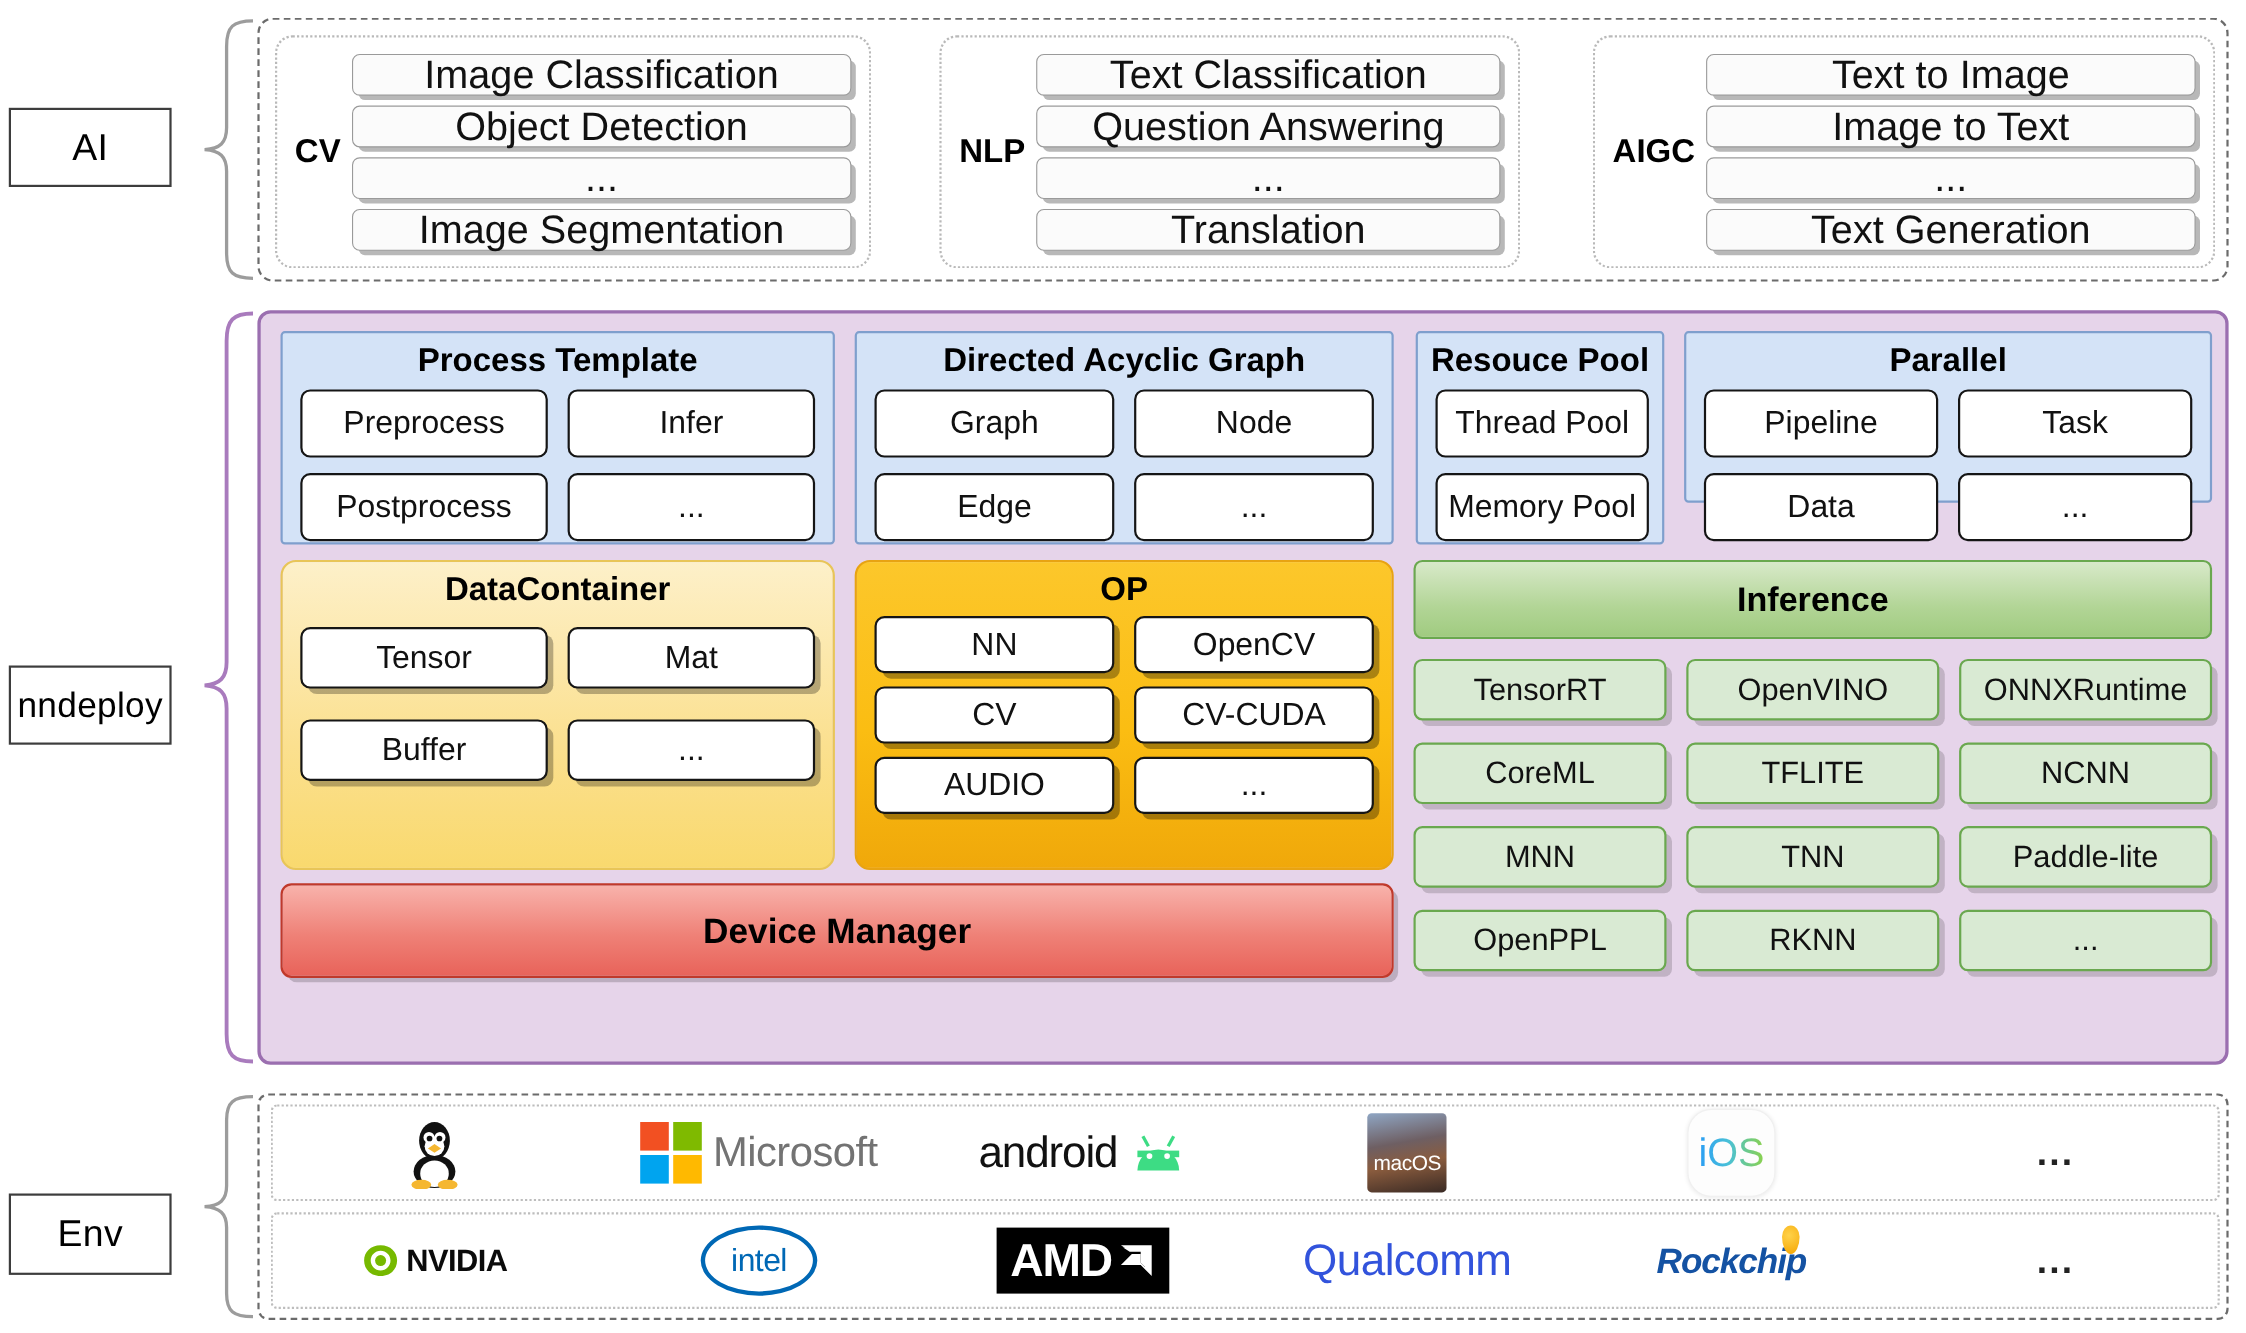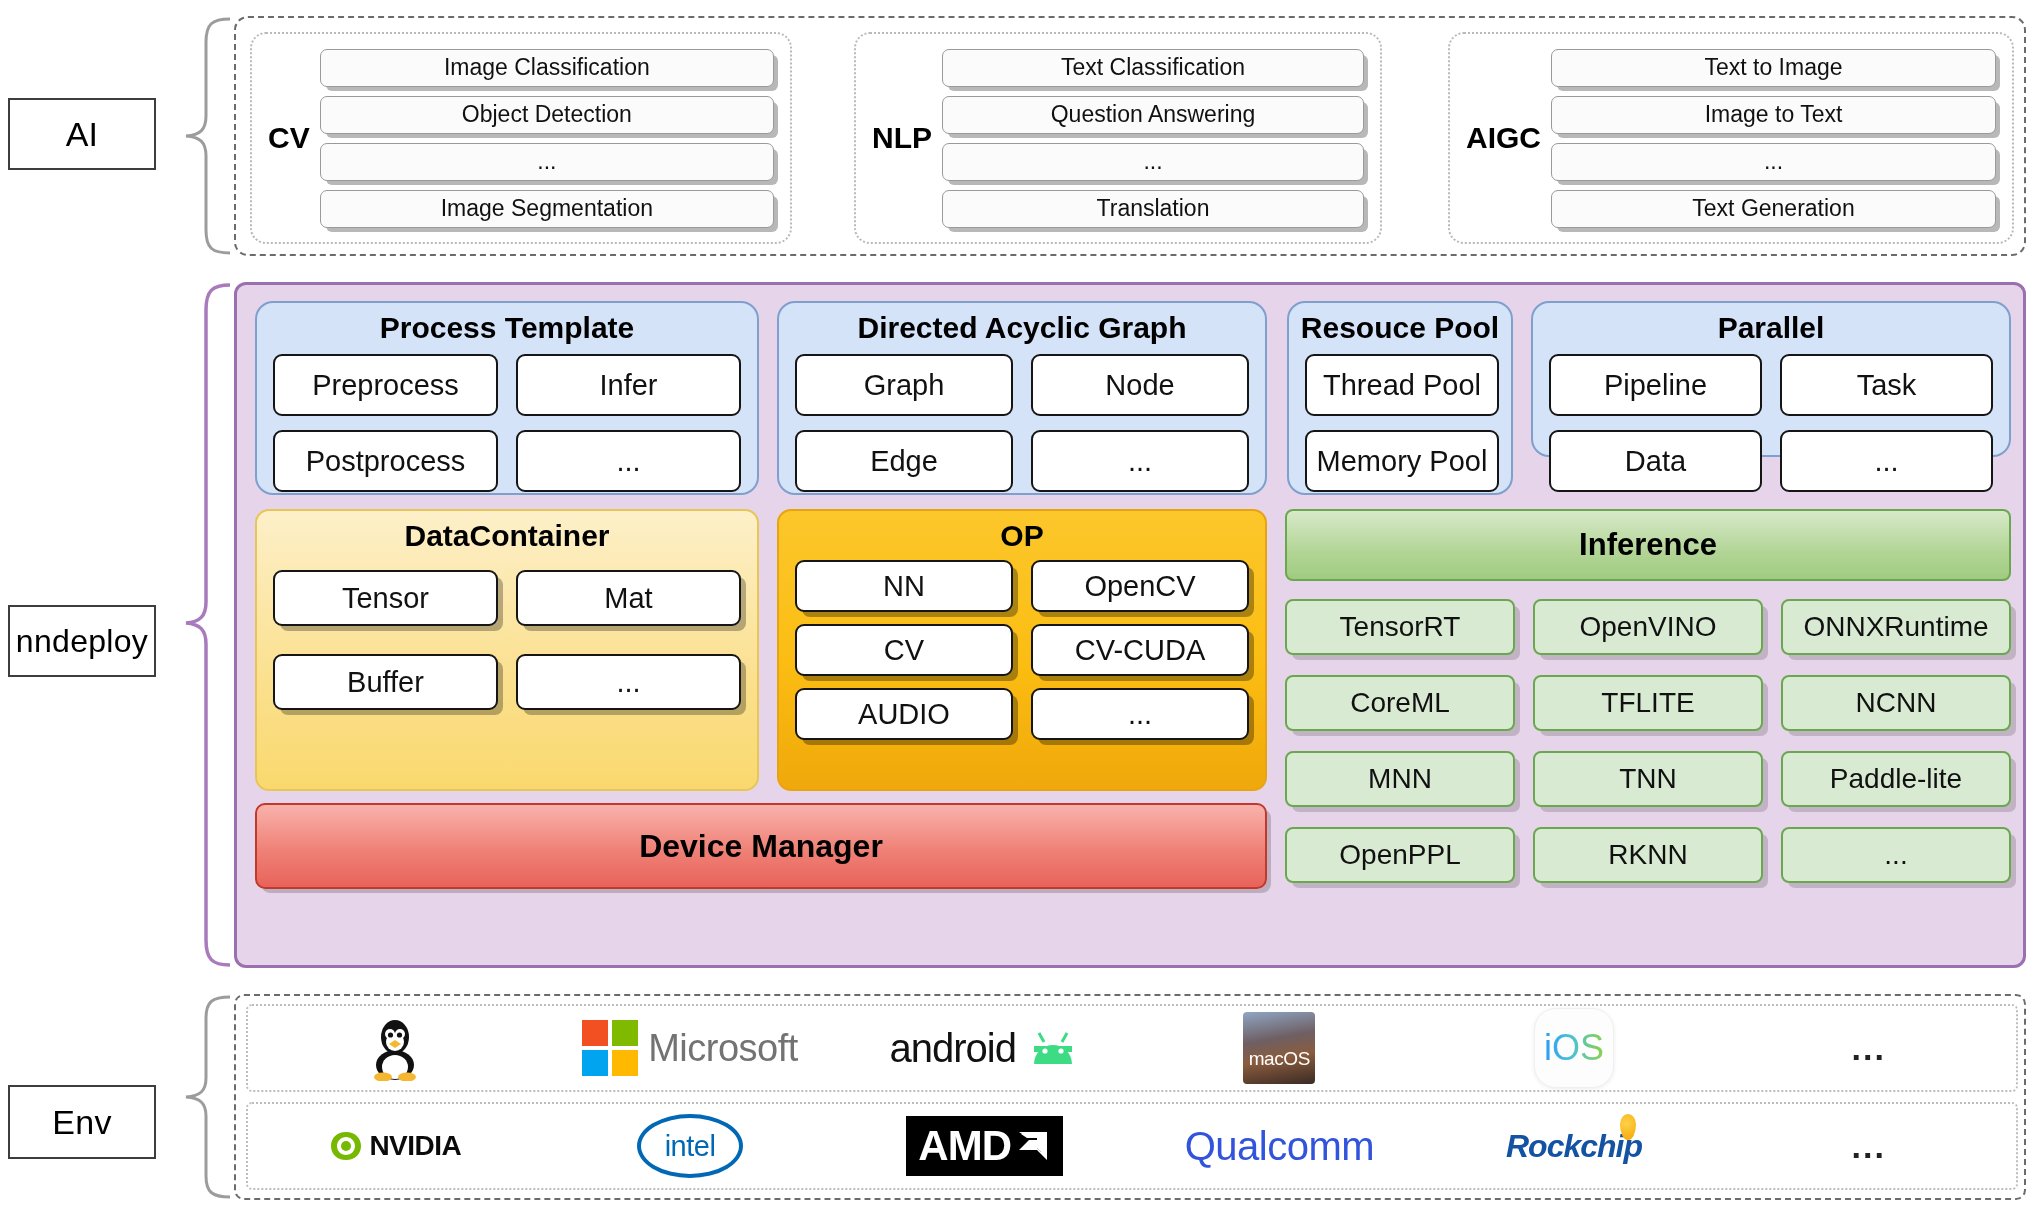--- a/index.html
+++ b/index.html
@@ -44,30 +44,30 @@
   .ai-group-title {
     font-weight: bold; font-size: 30px; color: #000;
     padding: 0 10px 0 16px; white-space: nowrap;
   }
   .ai-items { flex: 1; display: flex; flex-direction: column; gap: 9px; padding-right: 16px; }
   .ai-chip {
     height: 38px; border: 1px solid #9a9a9a; border-radius: 7px;
     background: #fbfbfb;
     box-shadow: 5px 5px 0 -1px #b8b8b8;
     display: flex; align-items: center; justify-content: center;
-    font-size: 23px; color: #111;
+    font-size: 36px; color: #111;
   }
 
   
   #nnd-panel {
     position: absolute; left: 234px; top: 282px; width: 1792px; height: 686px;
     background: #e6d4ea; border: 3px solid #9b6fb0; border-radius: 12px;
   }
   .sub {
-    position: absolute; border-radius: 18px;
+    position: absolute; border-radius: 4px;
   }
   .sub-blue { background: #d4e3f7; border: 2px solid #7f9fcd; }
   .sub-title {
     text-align: center; font-weight: bold; color: #000;
     font-size: 30px; padding-top: 8px; line-height: 1.1;
   }
   .grid2 {
     display: grid; grid-template-columns: 1fr 1fr; gap: 14px 18px;
     padding: 10px 16px 14px 16px;
   }

